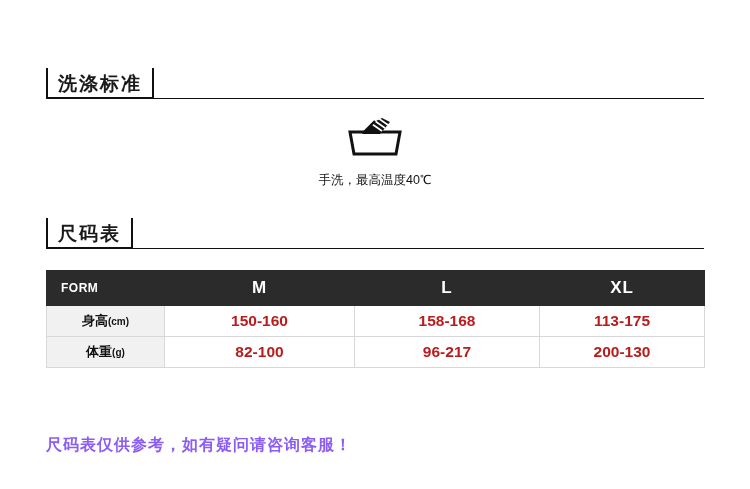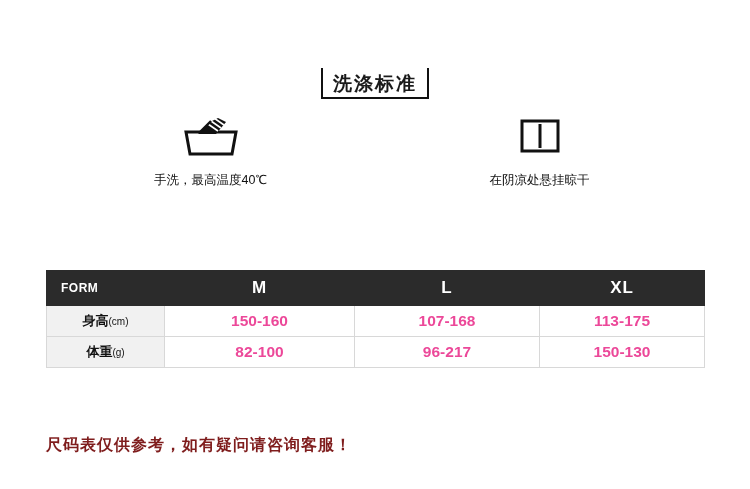--- a/index.html
+++ b/index.html
@@ -18,22 +18,21 @@
     position: relative;
     width: 750px;
     height: 489px;
   }
 
   
   .section-head {
     position: absolute;
     left: 46px;
     display: flex;
-    align-items: center;
-    flex-direction: column;
+    align-items: flex-end;
   }
   .section-head .title-box {
     border-bottom: 2px solid #111;
     border-left: 2px solid #111;
     border-right: 2px solid #111;
     padding: 6px 10px 4px 10px;
     font-size: 19px;
     font-weight: bold;
     letter-spacing: 2px;
     line-height: 1;
@@ -109,37 +108,37 @@
     letter-spacing: 1px;
   }
   .size-table tbody tr td:first-child {
     background: #f1f1f1;
     font-size: 13px;
     font-weight: bold;
     color: #111;
   }
   .size-table tbody tr td:first-child .unit {
     font-size: 10px;
-    font-weight: normal;
+    font-weight: bold;
   }
   .size-table tbody td {
     font-size: 15.5px;
     font-weight: bold;
-    color: #ec4899;
+    color: #b91c1c;
   }
 
   
   .footnote {
     position: absolute;
     top: 435px;
     left: 46px;
     font-size: 16px;
     font-weight: bold;
     letter-spacing: 1px;
-    color: #7f1d1d;
+    color: #8b5cf6;
   }
 </style>
 </head>
 <body>
 
 <div class="page">
 
   <div class="section-head" id="wash-head">
     <div class="title-box">洗涤标准</div>
     <div class="rule"></div>
@@ -157,34 +156,26 @@
           <path d="M31 7 L41 14" stroke="#fff" stroke-width="1.6"></path>
           <path d="M34 4 L44 11" stroke="#fff" stroke-width="1.6"></path>
           <path d="M28 10 L38 17" stroke="#fff" stroke-width="1.6"></path>
           <path d="M20 18 L31 7" stroke="#111" stroke-width="2.4" fill="none"></path>
         </svg>
       </div>
       <div class="care-label">手洗，最高温度40℃</div>
     </div>
 
 
-    <div class="care-item">
-      <div class="care-icon">
-        <svg width="62" height="44" viewBox="0 0 62 44" aria-hidden="true">
-          <rect x="13" y="7" width="36" height="30" fill="none" stroke="#111" stroke-width="3"></rect>
-          <rect x="29.5" y="10" width="3" height="24" fill="#111"></rect>
-        </svg>
-      </div>
-      <div class="care-label">在阴凉处悬挂晾干</div>
-    </div>
 
 
   </div>
 
   <div class="section-head" id="size-head">
+    <div class="title-box">尺码表</div>
     <div class="rule"></div>
   </div>
 
   <table class="size-table">
     <colgroup>
       <col style="width:118px">
       <col style="width:190px">
       <col style="width:185px">
       <col style="width:165px">
     </colgroup>
@@ -193,27 +184,27 @@
         <th class="form-col">FORM</th>
         <th class="size-col">M</th>
         <th class="size-col">L</th>
         <th class="size-col">XL</th>
       </tr>
     </thead>
     <tbody>
       <tr>
         <td><span>身高</span><span class="unit">(cm)</span></td>
         <td>150-160</td>
-        <td>107-168</td>
+        <td>158-168</td>
         <td>113-175</td>
       </tr>
       <tr>
         <td><span>体重</span><span class="unit">(g)</span></td>
         <td>82-100</td>
         <td>96-217</td>
-        <td>150-130</td>
+        <td>200-130</td>
       </tr>
     </tbody>
   </table>
 
   <div class="footnote">尺码表仅供参考，如有疑问请咨询客服！</div>
 
 </div>
 
 </body></html>

